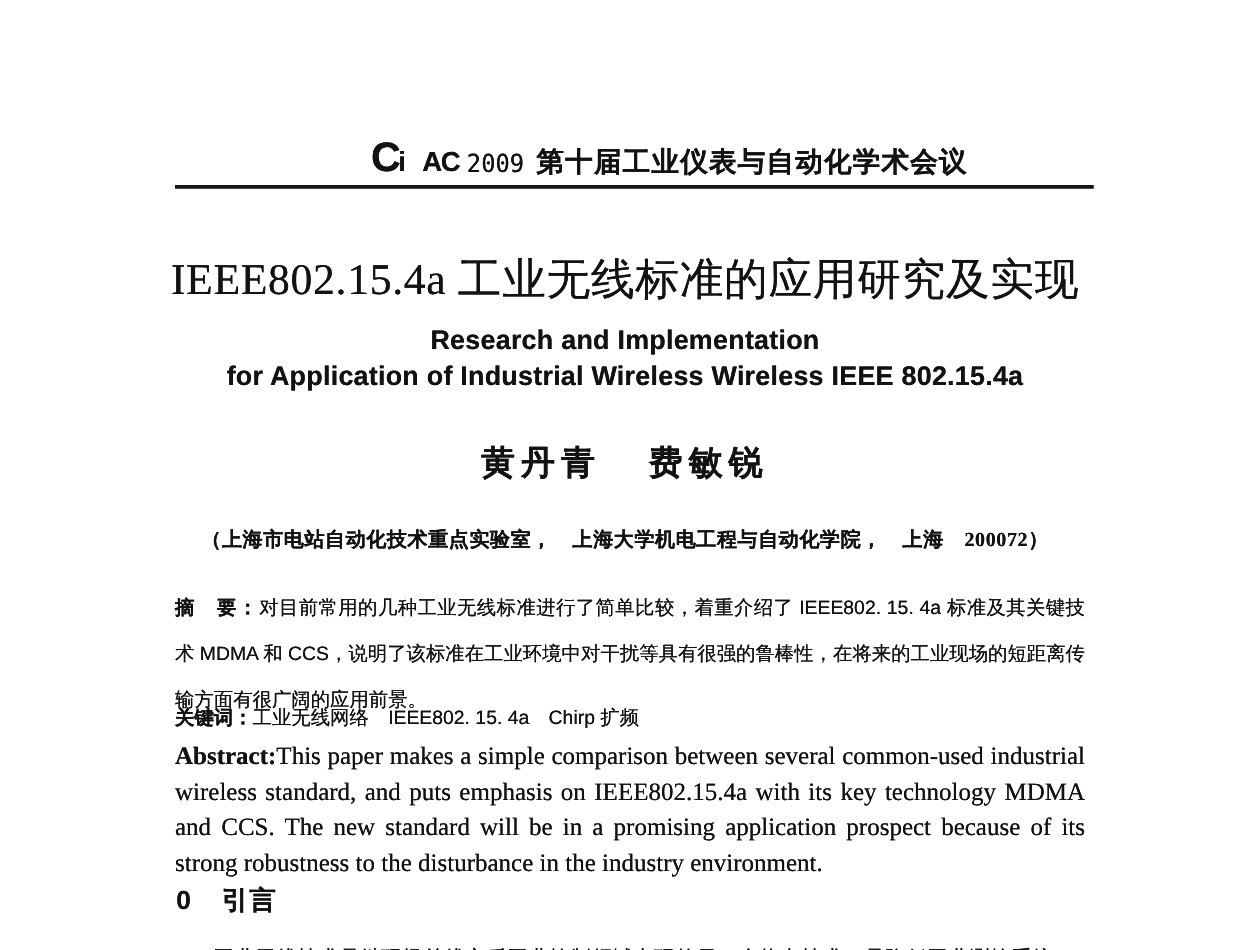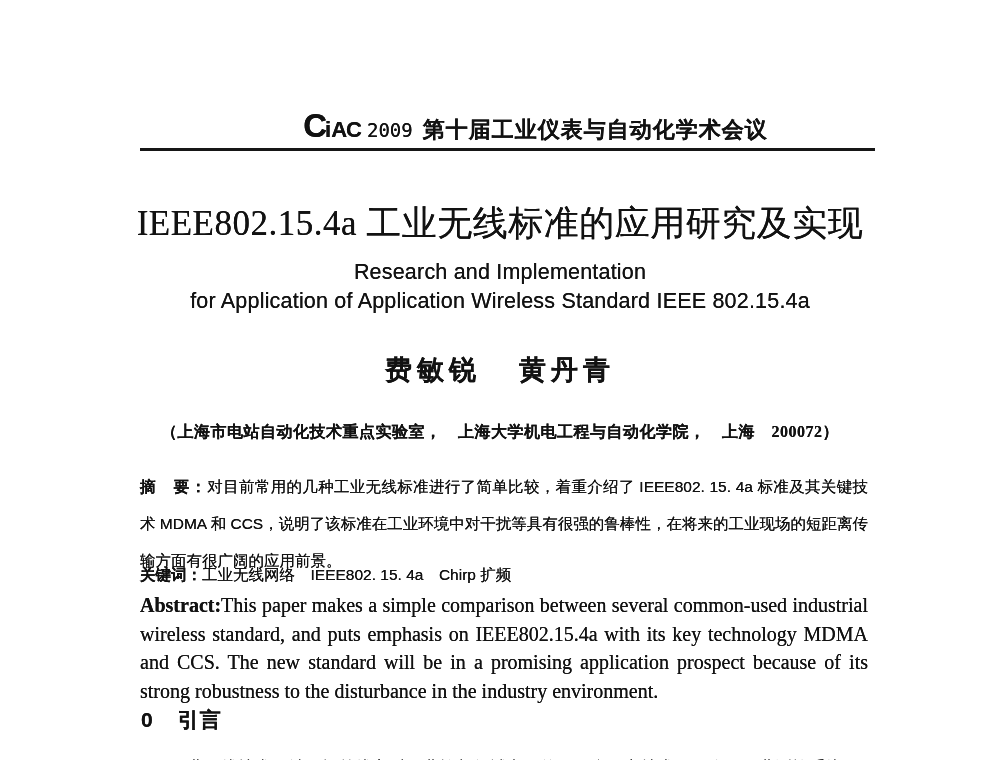--- a/index.html
+++ b/index.html
@@ -28,20 +28,21 @@
     letter-spacing:-2px;
   }
   .logo-i{
     font-family:"Liberation Sans",sans-serif;
     font-size:22px;font-weight:bold;line-height:1;
   }
   .logo-ac{
     font-family:"Liberation Sans",sans-serif;
     font-size:22px;font-weight:bold;line-height:1;letter-spacing:-1px;
     margin-right:6px;
+    padding-left:13px;
   }
   .logo-year{
     font-family:"DejaVu Sans Mono","Liberation Mono",monospace;
     font-size:19px;font-weight:normal;line-height:1;letter-spacing:0px;
     transform:scaleY(1.05);
   }
   .conf-name{
     font-size:22px;font-weight:bold;letter-spacing:1px;
   }
   .header-rule{
@@ -53,21 +54,21 @@
   .title-cn{
     position:absolute;top:200px;left:0;width:1000px;
     text-align:center;
     font-family:"Liberation Serif","DejaVu Serif",serif;
     font-size:35px;font-weight:500;letter-spacing:0.5px;
     white-space:nowrap;
   }
   .title-en{
     position:absolute;left:0;width:1000px;text-align:center;
     font-family:"Liberation Sans","DejaVu Sans",sans-serif;
-    font-size:21.5px;font-weight:normal;letter-spacing:0.2px;
+    font-size:21.5px;font-weight:bold;letter-spacing:0.2px;
     white-space:nowrap;
   }
   .title-en.line1{top:260px;}
   .title-en.line2{top:289px;}
 
   
   .authors{
     position:absolute;top:352px;left:0;width:1000px;
     display:flex;justify-content:center;gap:38px;
     font-family:"DejaVu Serif","Liberation Serif",serif;
@@ -131,25 +132,25 @@
         <span class="logo-i">i</span>
         <span class="logo-ac">AC</span>
         <span class="logo-year">2009</span>
       </span>
     <span class="conf-name">第十届工业仪表与自动化学术会议</span>
   </div>
   <div class="header-rule"></div>
 
   <div class="title-cn">IEEE802.15.4a 工业无线标准的应用研究及实现</div>
   <div class="title-en line1">Research and Implementation</div>
-  <div class="title-en line2">for Application of Application Wireless Standard IEEE 802.15.4a</div>
+  <div class="title-en line2">for Application of Industrial Wireless Wireless IEEE 802.15.4a</div>
 
   <div class="authors">
+    <span>黄丹青</span>
     <span>费敏锐</span>
-    <span>黄丹青</span>
   </div>
 
   <div class="affiliation">（上海市电站自动化技术重点实验室，　上海大学机电工程与自动化学院，　上海　200072）</div>
 
   <p class="abs-cn"><span class="label">摘　要：</span><span>对目前常用的几种工业无线标准进行了简单比较，着重介绍了 IEEE802. 15. 4a 标准及其关键技术 MDMA 和 CCS，说明了该标准在工业环境中对干扰等具有很强的鲁棒性，在将来的工业现场的短距离传输方面有很广阔的应用前景。</span></p>
 
   <p class="kw-cn"><span class="label">关键词：</span><span>工业无线网络　IEEE802. 15. 4a　Chirp 扩频</span></p>
 
   <p class="abs-en"><span class="label">Abstract:</span><span>This paper makes a simple comparison between several common-used industrial wireless standard, and puts emphasis on IEEE802.15.4a with its key technology MDMA and CCS. The new standard will be in a promising application prospect because of its strong robustness to the disturbance in the industry environment.</span></p>
 

